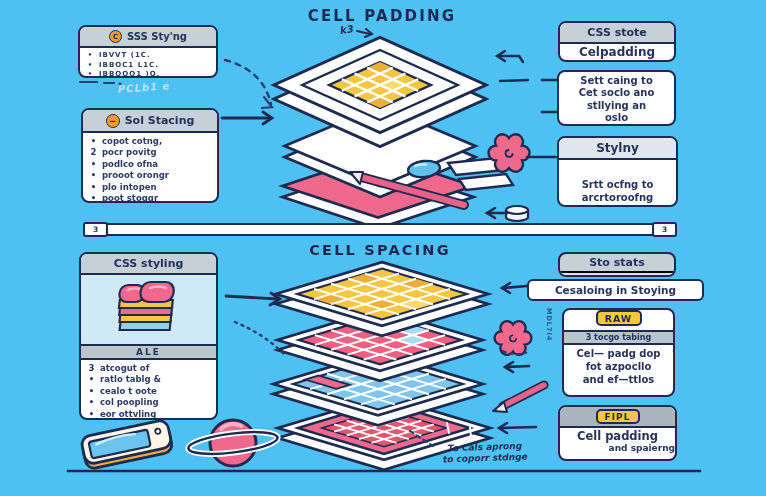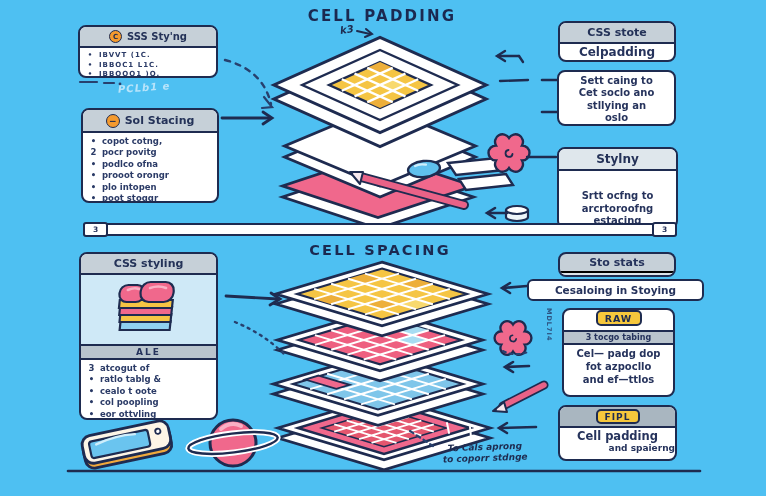--- a/index.html
+++ b/index.html
@@ -310,21 +310,21 @@
     <div style="font-size:12px;font-weight:800;text-align:center;padding-top:1px;">Celpadding</div>
   </div>
 
   <div class="box" style="left:557px;top:70px;width:119px;height:56px;">
     <div class="pre" style="font-size:10px;font-weight:700;line-height:12.4px;text-align:center;padding-top:3px;">Sett caing to
 Cet soclo ano
 stllying an
 oslo</div>
   </div>
 
-  <div class="box" style="left:557px;top:147px;width:121px;height:82px;">
+  <div class="box" style="left:557px;top:136px;width:121px;height:71px;">
     <div class="hdr" style="height:20px;font-size:12px;background:#dfe7ec;">Stylny</div>
     <div class="pre" style="font-size:10px;font-weight:700;line-height:12.6px;text-align:center;padding-top:19px;">Srtt ocfng to
 arcrtoroofng
 estacing</div>
   </div>
 
   <div style="position:absolute;z-index:2;left:83px;top:223px;width:594px;height:13px;background:#ffffff;border:2.6px solid #1e2b50;border-radius:3px;box-sizing:border-box;"></div>
   <div class="box" style="left:83px;top:222px;width:25px;height:15px;border-radius:3px;border-width:2.4px;display:flex;align-items:center;justify-content:center;font-size:7.5px;font-weight:800;z-index:3;">3</div>
   <div class="box" style="left:652px;top:222px;width:25px;height:15px;border-radius:3px;border-width:2.4px;display:flex;align-items:center;justify-content:center;font-size:7.5px;font-weight:800;z-index:3;">3</div>
 

